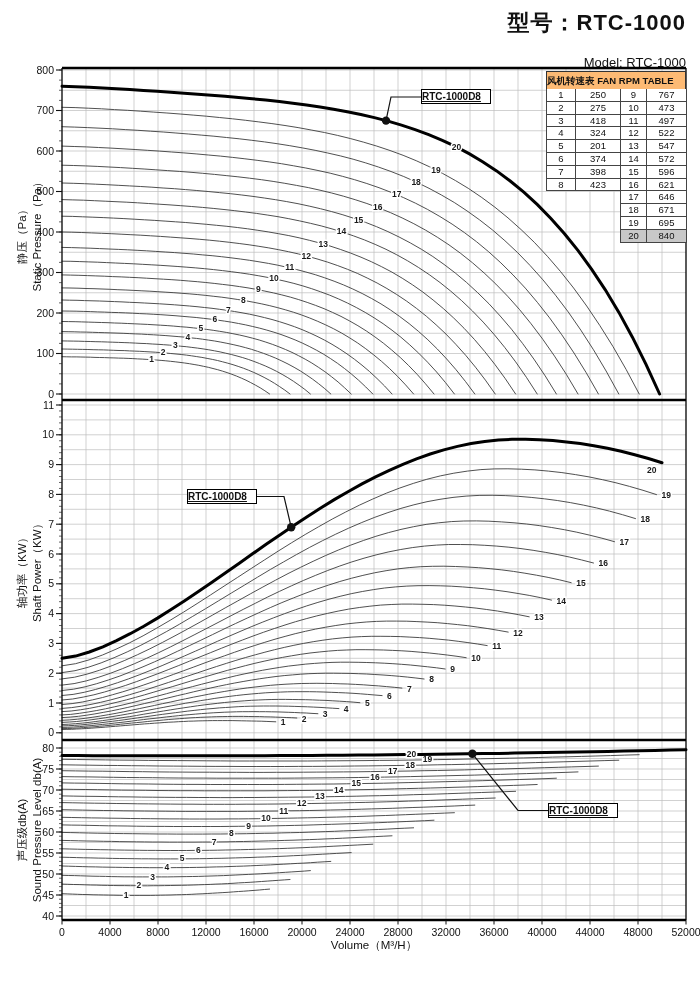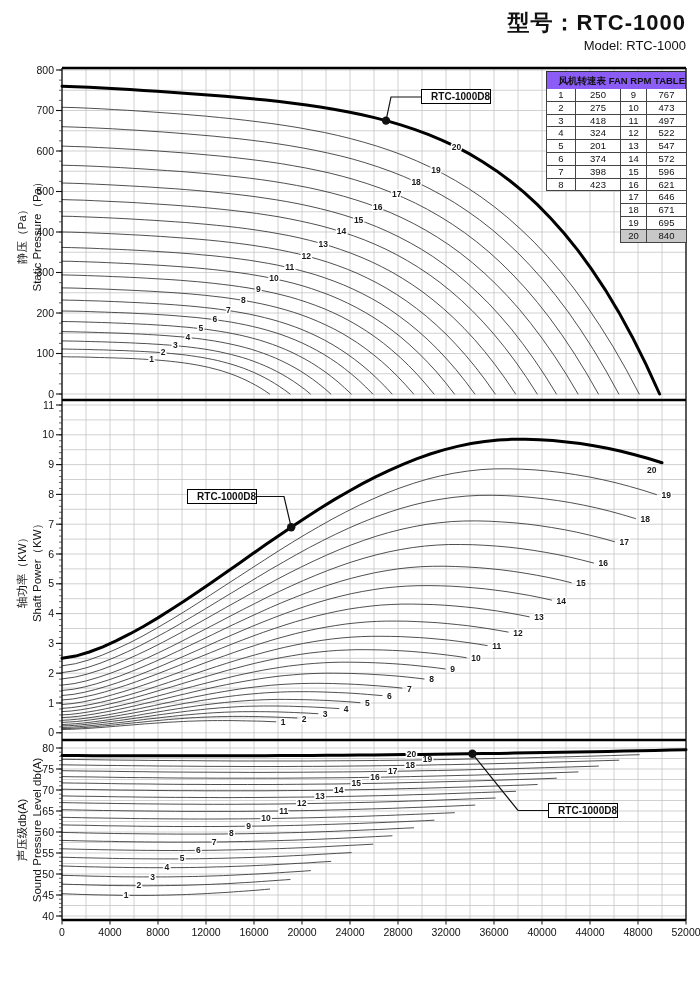--- a/index.html
+++ b/index.html
@@ -1,32 +1,32 @@
 <!DOCTYPE html>
 <html><head>
 <meta charset="utf-8">
 <style>
   html,body{margin:0;padding:0;background:#fff;}
   .sheet{position:relative;width:700px;height:984px;background:#fff;
          font-family:"Liberation Sans","DejaVu Sans",sans-serif;color:#111;overflow:hidden;}
   .title-block{position:absolute;left:62px;top:8px;width:624px;text-align:right;}
   .title-zh{font-size:22px;font-weight:700;letter-spacing:1px;}
-  .title-en{font-size:13px;margin-top:0;}
+  .title-en{font-size:13px;margin-top:17px;}
   svg#chart{position:absolute;left:0;top:0;font-family:"Liberation Sans","DejaVu Sans",sans-serif;}
   .ytitle{position:absolute;left:30px;transform:translate(-50%,-50%) rotate(-90deg);
           text-align:center;white-space:nowrap;line-height:15px;font-size:11.5px;color:#111;}
   #yt-pressure{top:234px;} #yt-power{top:570px;} #yt-sound{top:830px;}
   .xtitle{position:absolute;left:62px;top:938px;width:624px;text-align:center;
           font-size:11.5px;line-height:15px;}
   .callout{position:absolute;width:68px;height:13px;background:#fff;border:1.2px solid #000;
-           font-size:10px;font-weight:700;text-align:right;line-height:13px;z-index:5;}
+           font-size:10px;font-weight:700;text-align:left;line-height:13px;z-index:5;text-decoration:underline;}
   #co-pressure{left:421px;top:89px;} #co-power{left:187px;top:489px;} #co-sound{left:548px;top:803px;}
   #rpm-table{position:absolute;left:546px;top:71px;width:140px;z-index:4;}
-  .rpm-header{height:18px;border:1px solid #333;background:#8b5cf6;font-size:9.5px;font-weight:700;
-              text-align:right;line-height:18px;white-space:nowrap;}
+  .rpm-header{height:18px;border:1px solid #333;background:#fdba74;font-size:9.5px;font-weight:700;
+              text-align:left;line-height:18px;white-space:nowrap;}
   .rpm-grid{position:absolute;display:grid;grid-auto-rows:12.8px;border-left:1px solid #444;background:#fff;}
   .rpm-left{left:0;top:18px;width:74px;grid-template-columns:29px 45px;}
   .rpm-right{left:74px;top:18px;width:66px;grid-template-columns:26px 40px;}
   .rpm-cell{border-right:1px solid #444;border-bottom:1px solid #444;background:#fff;
             font-size:9.5px;text-align:center;line-height:12.8px;}
   .rpm-cell.hl{background:#c8c8c8;}
 </style>
 </head>
 <body>
 
@@ -529,20 +529,21 @@
   <div class="ytitle" id="yt-power">
     <div>轴功率（KW）</div>
     <div>Shaft Power（KW）</div>
   </div>
   <div class="ytitle" id="yt-sound">
     <div>声压级db(A)</div>
     <div>Sound Pressure Level db(A)</div>
   </div>
 
   <div class="xtitle">
+    <div>Volume（M³/H）</div>
   </div>
 
   <div class="callout" id="co-pressure">RTC-1000D8</div>
   <div class="callout" id="co-power">RTC-1000D8</div>
   <div class="callout" id="co-sound">RTC-1000D8</div>
 
   <div id="rpm-table">
     <div class="rpm-header">风机转速表 FAN RPM TABLE</div>
     <div class="rpm-grid rpm-left">
         <div class="rpm-cell">1</div>

